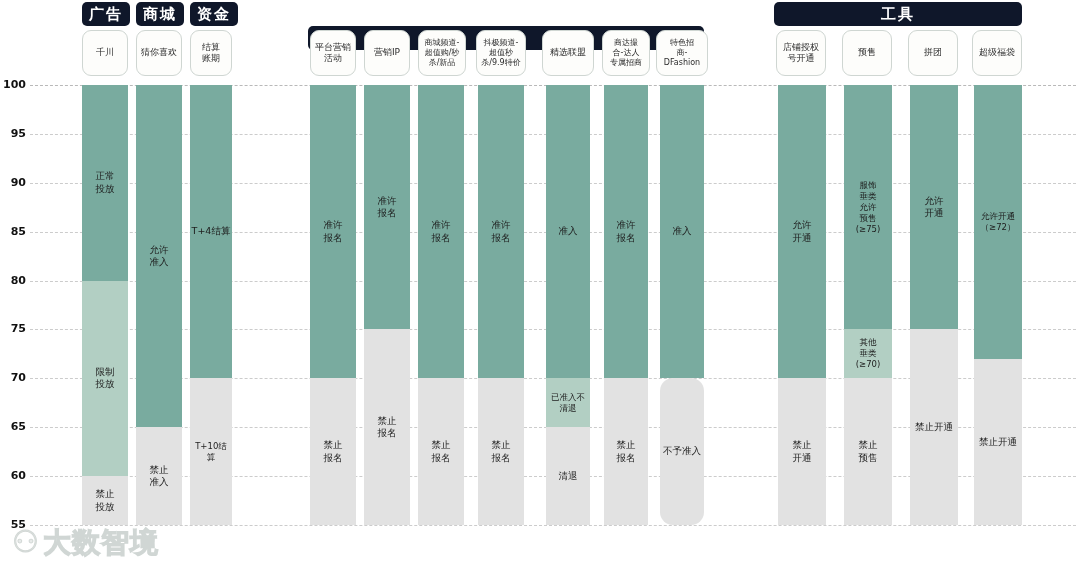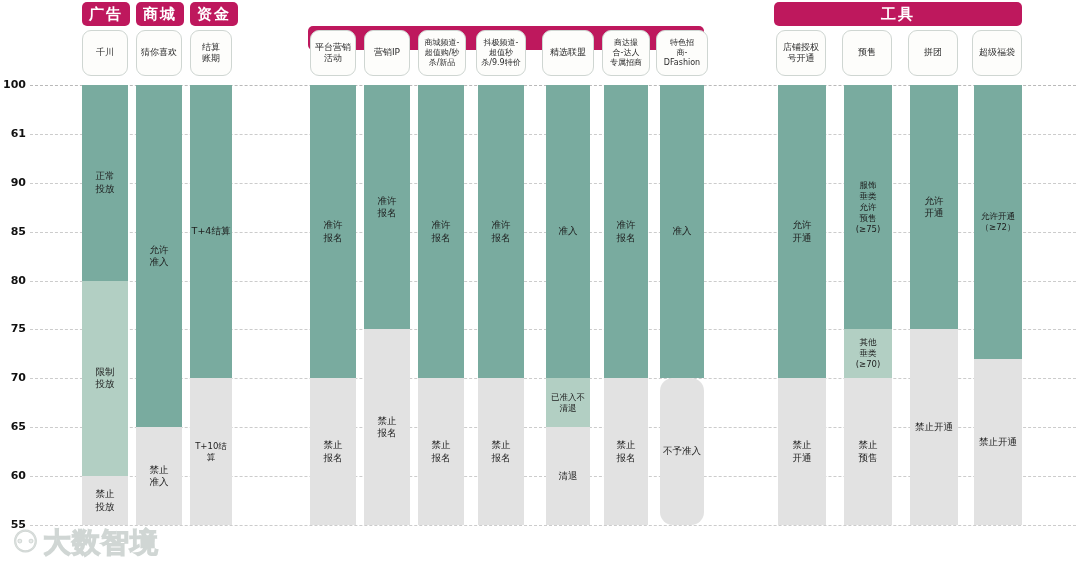--- a/index.html
+++ b/index.html
@@ -7,21 +7,21 @@
     width: 1080px; height: 561px;
     background: #ffffff;
     font-family: "DejaVu Sans", "Liberation Sans", sans-serif;
     overflow: hidden;
   }
   #root { position: relative; width: 1080px; height: 561px; background: #fff; }
 
   
   .group-badge {
     position: absolute;
-    background: #be185d;
+    background: #0f172a;
     color: #ffffff;
     border-radius: 5px;
     font-size: 15px;
     font-weight: 700;
     letter-spacing: 2px;
     display: flex; align-items: center; justify-content: center;
     height: 24px;
     top: 2px;
   }
 
@@ -163,21 +163,21 @@
         <div class="gridline" style="top: 146.667px;"></div>
         <div class="gridline" style="top: 195.556px;"></div>
         <div class="gridline" style="top: 244.444px;"></div>
         <div class="gridline" style="top: 293.333px;"></div>
         <div class="gridline" style="top: 342.222px;"></div>
         <div class="gridline" style="top: 391.111px;"></div>
         <div class="gridline" style="top: 440px;"></div>
       </div>
     <div id="yaxis">
         <div class="ytick" style="top: 0px;">100</div>
-        <div class="ytick" style="top: 48.8889px;">61</div>
+        <div class="ytick" style="top: 48.8889px;">95</div>
         <div class="ytick" style="top: 97.7778px;">90</div>
         <div class="ytick" style="top: 146.667px;">85</div>
         <div class="ytick" style="top: 195.556px;">80</div>
         <div class="ytick" style="top: 244.444px;">75</div>
         <div class="ytick" style="top: 293.333px;">70</div>
         <div class="ytick" style="top: 342.222px;">65</div>
         <div class="ytick" style="top: 391.111px;">60</div>
         <div class="ytick" style="top: 440px;">55</div>
       </div>
     <div id="bars">

